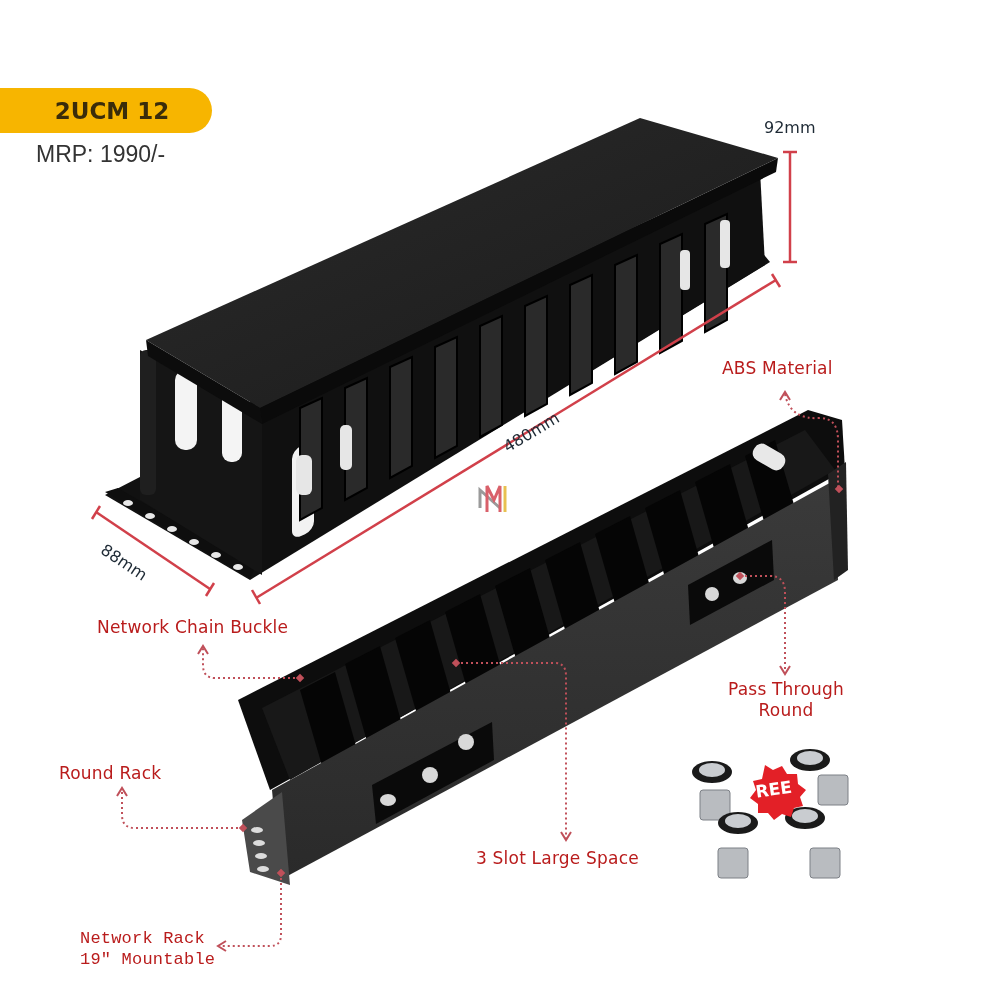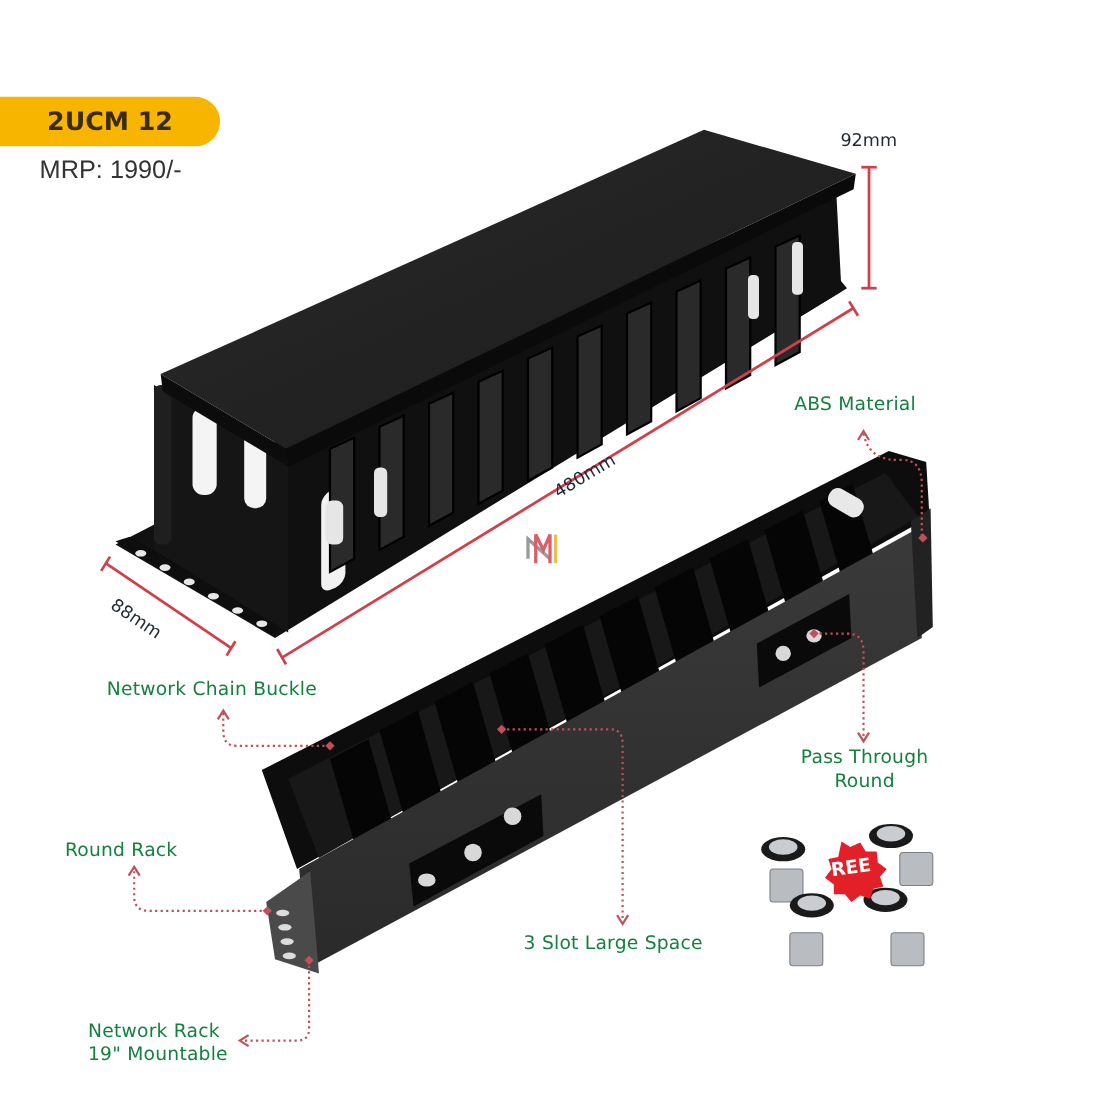--- a/index.html
+++ b/index.html
@@ -1,23 +1,23 @@
 <!DOCTYPE html>
 <html><head>
 <meta charset="utf-8">
 <style>
   html, body { margin: 0; padding: 0; background: #ffffff; }
   body { width: 1000px; height: 1000px; position: relative; overflow: hidden;
          font-family: "DejaVu Sans", sans-serif; color: #1f2a33; }
   .abs { position: absolute; }
   .badge { left: 0; top: 88px; width: 200px; height: 45px; background: #f7b500;
            border-radius: 0 23px 23px 0; display: flex; align-items: center; justify-content: center;
-           font-family: "DejaVu Sans", sans-serif; font-weight: bold; font-size: 23px; color: #3a2c0a; }
+           font-family: "DejaVu Sans", sans-serif; font-weight: bold; font-size: 23px; color: #3a2c0a; padding-left: 12px; }
   .mrp { left: 36px; top: 141px; font-family: "Liberation Sans", sans-serif; font-size: 23px; color: #333; }
-  .label { font-family: "DejaVu Sans", sans-serif; font-size: 17px; color: #15803d; letter-spacing: 0.2px; line-height: 21px; }
+  .label { font-family: "DejaVu Sans", sans-serif; font-size: 17px; color: #b91c1c; letter-spacing: 0.2px; line-height: 21px; }
   .dim { font-family: "DejaVu Sans", sans-serif; font-size: 16px; color: #1e2a35; }
   svg.full { position: absolute; left: 0; top: 0; width: 1000px; height: 1000px; }
 </style>
 </head>
 <body>
 
 <div class="abs badge">
   <span>2UCM 12</span>
 </div>
 <div class="abs mrp">MRP: 1990/-</div>
@@ -206,16 +206,16 @@
 <div class="abs dim" style="left:108px; top:540px; transform:rotate(34deg); transform-origin:left top;">88mm</div>
 
 <div class="abs label" style="left:722px; top:358px;">ABS Material</div>
 <div class="abs label" style="left:97px; top:617px;">Network Chain Buckle</div>
 <div class="abs label" style="left:718px; top:679px; text-align:center; width:136px;">
   <div>Pass Through</div>
   <div>Round</div>
 </div>
 <div class="abs label" style="left:59px; top:763px;">Round Rack</div>
 <div class="abs label" style="left:476px; top:848px;">3 Slot Large Space</div>
-<div class="abs label" style="left:80px; top:928px;">
+<div class="abs label" style="left:80px; top:928px;font-family:Liberation Mono, monospace;">
   <div>Network Rack</div>
   <div>19" Mountable</div>
 </div>
 
 </body></html>

